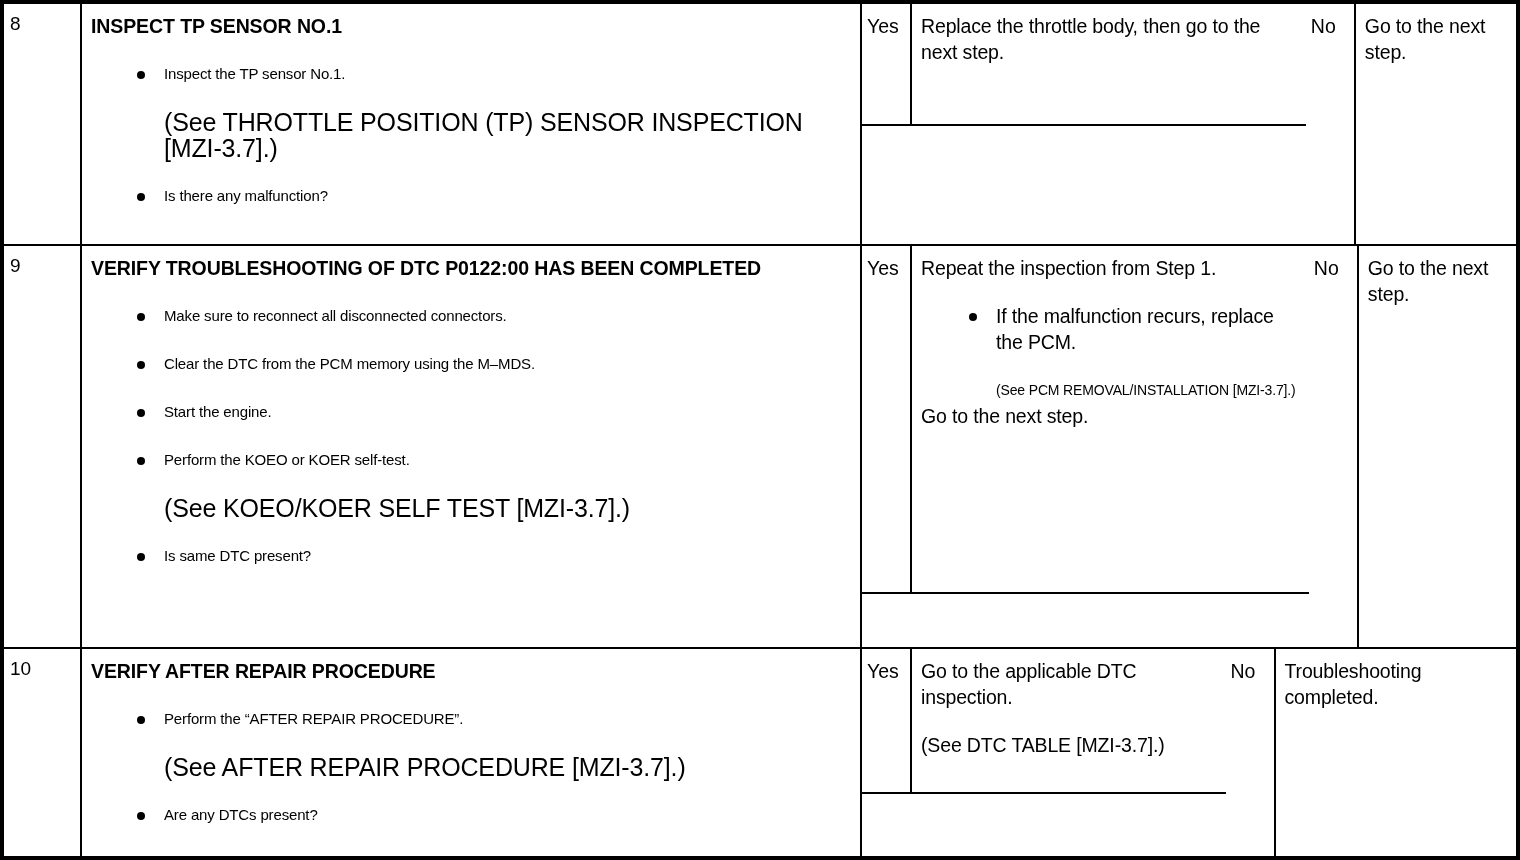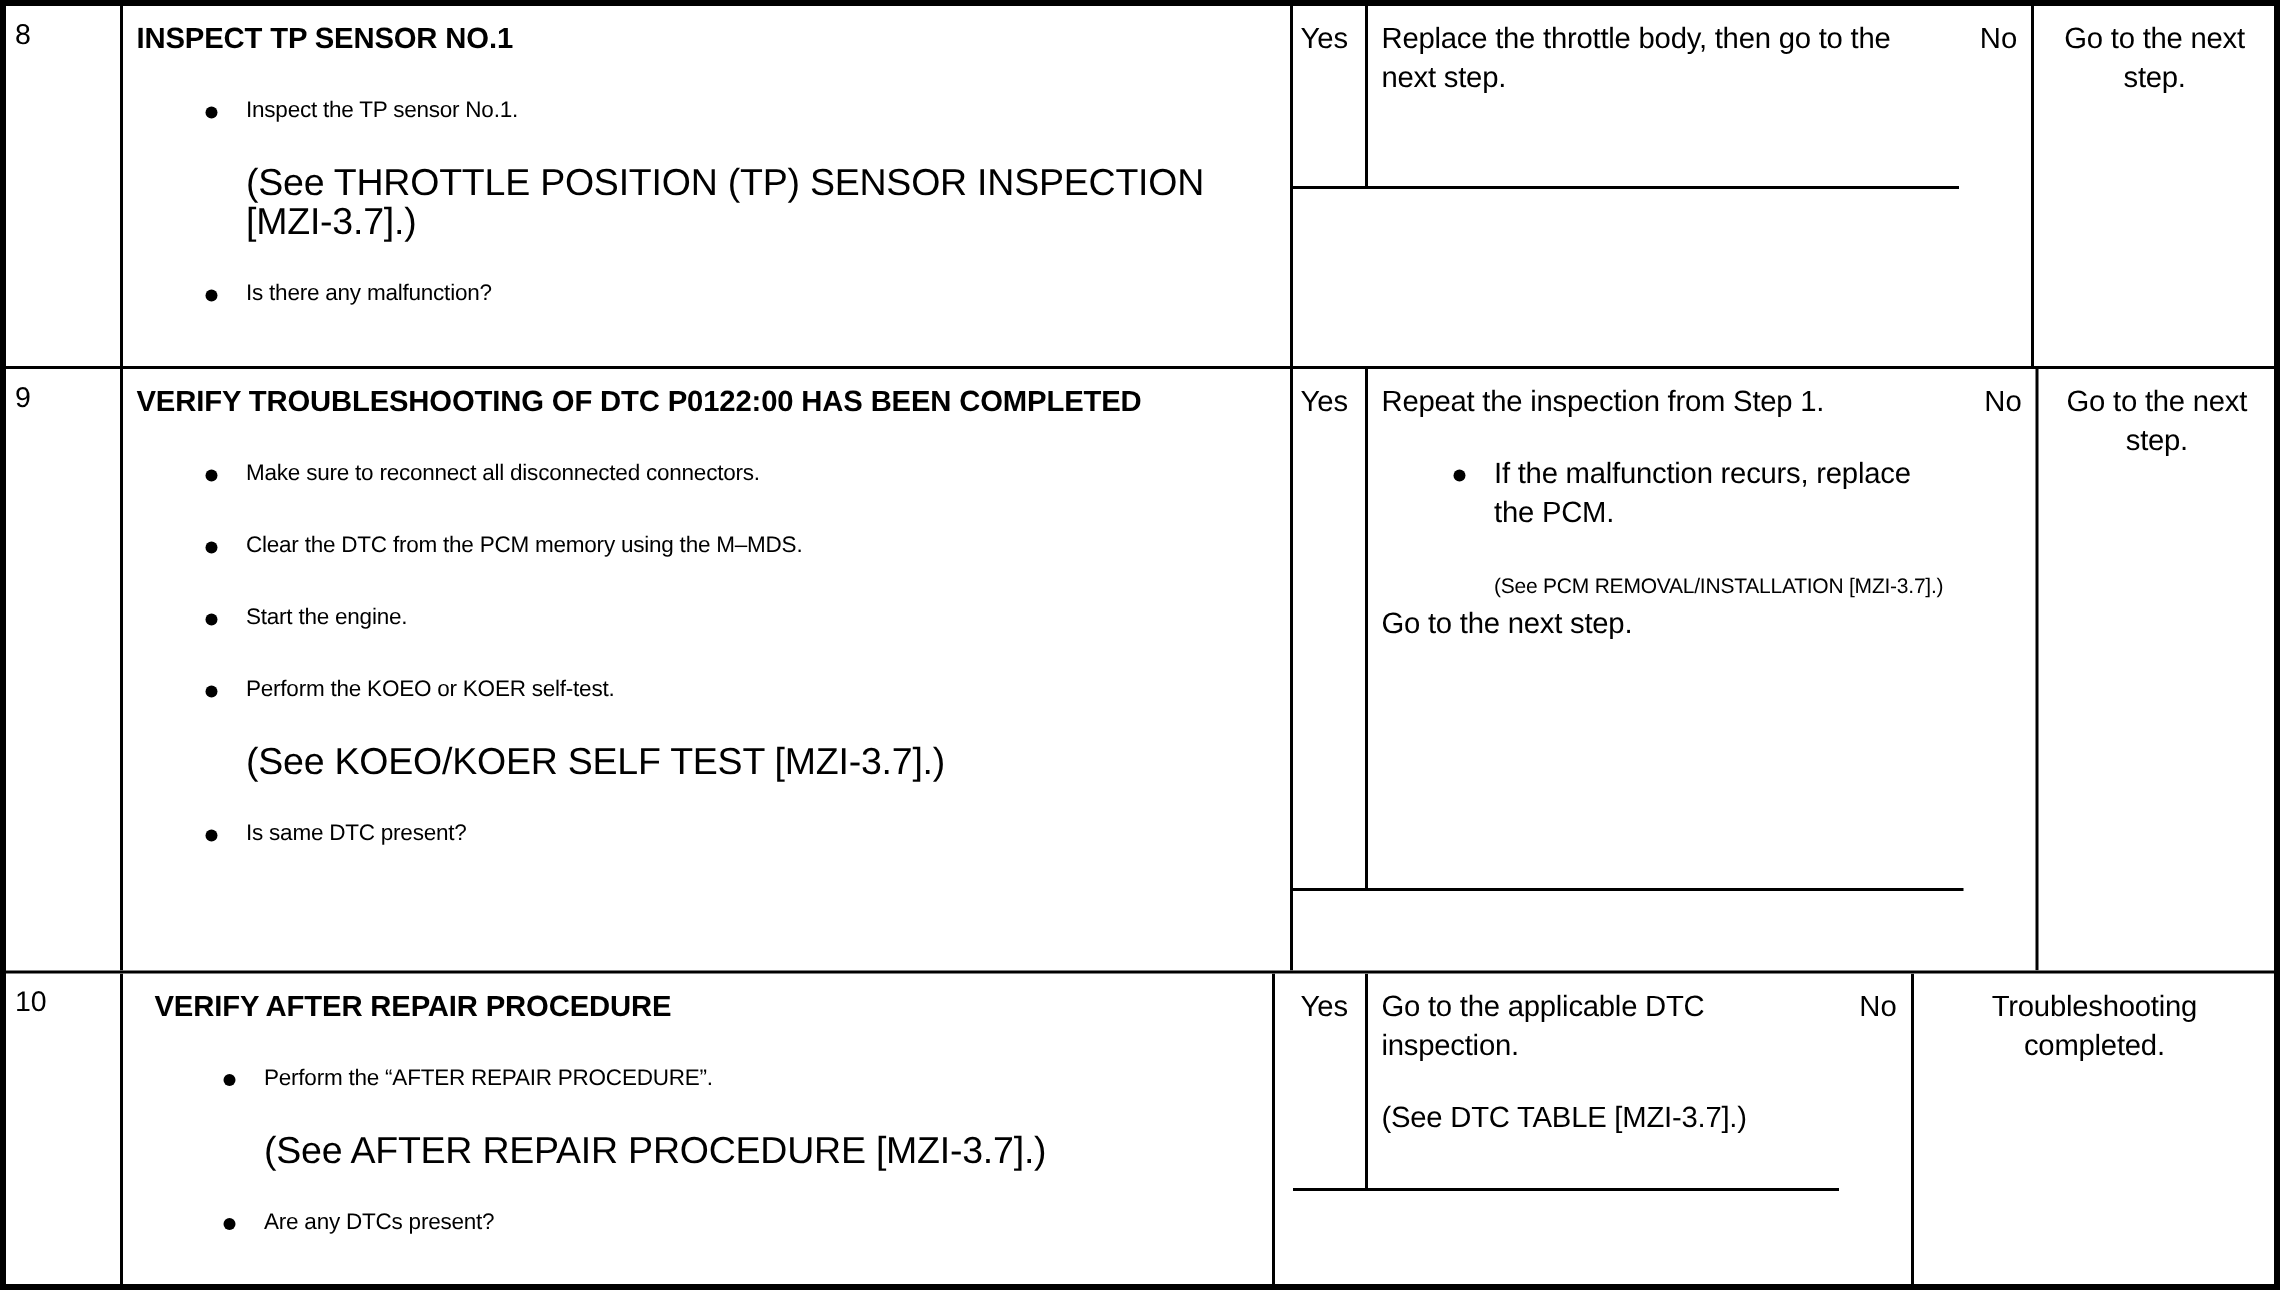--- a/index.html
+++ b/index.html
@@ -26,21 +26,21 @@
     flex-direction: column;
   }
 
   .ts-row {
     display: flex;
     flex-direction: row;
     box-sizing: border-box;
     border-bottom: 2px solid #000;
     overflow: hidden;
   }
-  .ts-row:last-child { border-bottom: none; gap: 12px; }
+  .ts-row:last-child { border-bottom: none; }
 
   
   .cell-step {
     box-sizing: border-box;
     width: 78px;
     flex: 0 0 78px;
     border-right: 2px solid #000;
     padding: 9px 0 0 6px;
     font-size: 19px;
     line-height: 22px;
@@ -101,21 +101,21 @@
     flex-direction: row;
     min-width: 0;
   }
   .branch {
     display: flex;
     flex-direction: row;
     box-sizing: border-box;
     border-bottom: 2px solid #000;
     overflow: hidden;
   }
-  .branch:last-child { border-bottom: none; text-align: center; }
+  .branch:last-child { border-bottom: none; }
 
   .branch-label {
     box-sizing: border-box;
     flex: 0 0 50px;
     width: 50px;
     border-right: 2px solid #000;
     padding: 9px 0 0 5px;
     font-size: 19.5px;
     line-height: 26px;
   }

